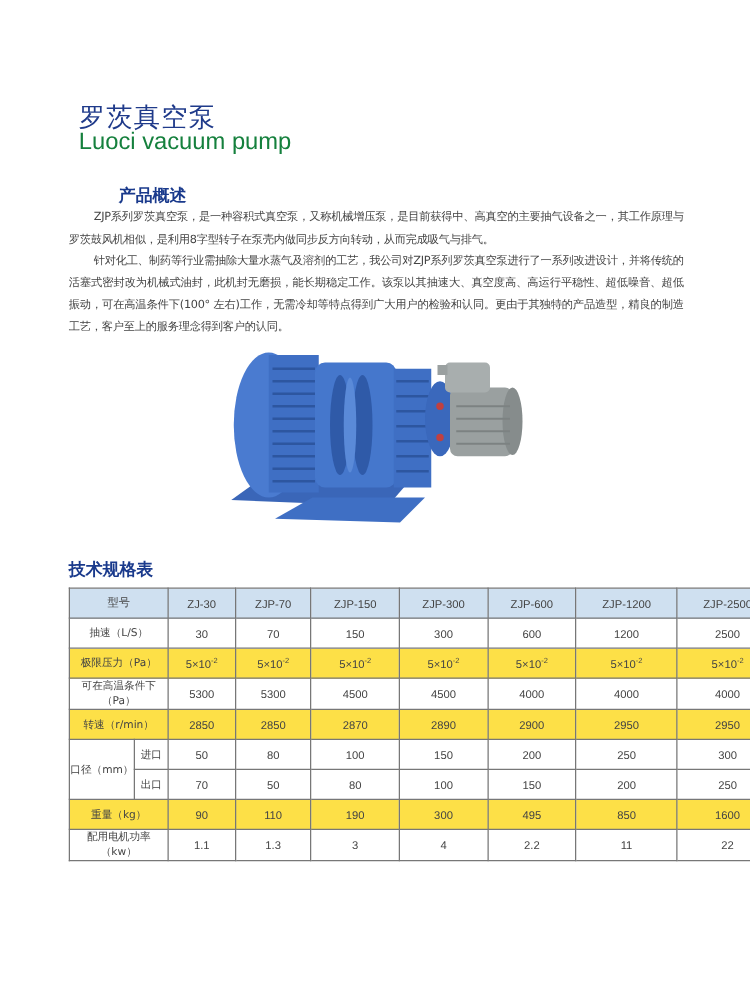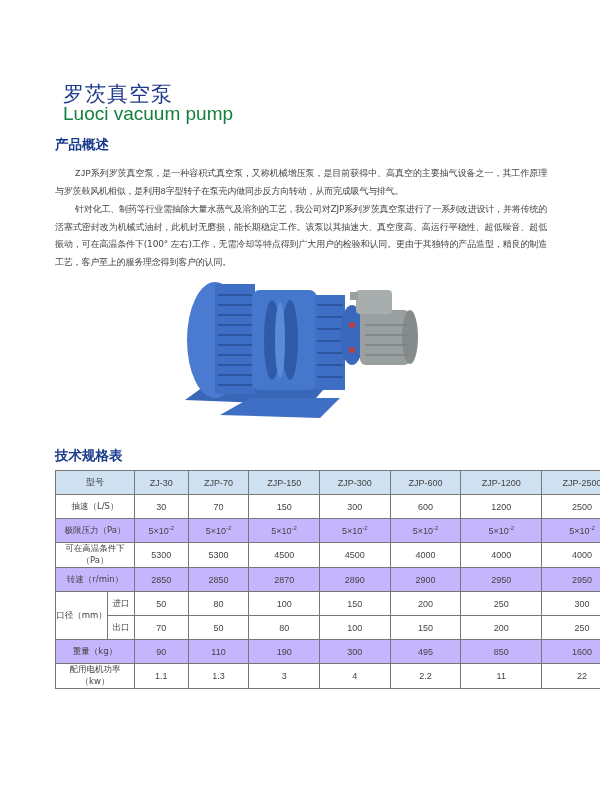--- a/index.html
+++ b/index.html
@@ -5,33 +5,33 @@
   html, body { margin: 0; padding: 0; background: #ffffff; }
   body { width: 600px; height: 800px; position: relative; overflow: hidden; font-family: "DejaVu Sans", sans-serif; }
   .title-zh { position: absolute; left: 63px; top: 80px; font-size: 21px; color: #1f3a8a; letter-spacing: 1px; font-family: "DejaVu Sans", sans-serif; text-align: right; }
   .title-en { position: absolute; left: 63px; top: 103px; font-size: 19px; color: #15803d; font-family: "Liberation Sans", sans-serif; letter-spacing: 0px; }
   .sec-title { position: absolute; left: 55px; font-size: 13.5px; font-weight: bold; color: #1a3a8c; font-family: "DejaVu Sans", sans-serif; }
   .para { position: absolute; left: 55px; width: 492px; font-size: 9px; line-height: 17.5px; color: #444; font-family: "DejaVu Sans", sans-serif; text-indent: 20px; text-align: justify; letter-spacing: -0.2px; }
   .pump { position: absolute; left: 180px; top: 270px; width: 240px; height: 150px; }
   table.spec { position: absolute; left: 55px; top: 470px; width: 568px; border-collapse: collapse; font-family: "Liberation Sans", sans-serif; font-size: 9px; color: #444; border: 1.5px solid #333; }
   table.spec td, table.spec th { border: 1px solid #777; text-align: center; padding: 0; font-weight: normal; }
   table.spec tr.hdr th { background: #cfe0f0; height: 23px; }
-  table.spec tr.g td { background: #c4b5fd; }
+  table.spec tr.g td { background: #fde047; }
   table.spec tr td { height: 23px; }
   table.spec td.lab { font-family: "DejaVu Sans", sans-serif; font-size: 8.5px; }
   sup { font-size: 6px; vertical-align: 4px; }
 </style>
 </head>
 <body>
 
 <div class="title-zh">罗茨真空泵</div>
 <div class="title-en">Luoci vacuum pump</div>
 
-<div class="sec-title" style="top:136px;">产品概述</div>
-<p class="para" style="top:157px;font-family:Liberation Mono, monospace;">ZJP系列罗茨真空泵，是一种容积式真空泵，又称机械增压泵，是目前获得中、高真空的主要抽气设备之一，其工作原理与罗茨鼓风机相似，是利用8字型转子在泵壳内做同步反方向转动，从而完成吸气与排气。</p>
+<div class="sec-title" style="top:148px;margin-left:40px;">产品概述</div>
+<p class="para" style="top:157px;">ZJP系列罗茨真空泵，是一种容积式真空泵，又称机械增压泵，是目前获得中、高真空的主要抽气设备之一，其工作原理与罗茨鼓风机相似，是利用8字型转子在泵壳内做同步反方向转动，从而完成吸气与排气。</p>
 <p class="para" style="top:192px;">针对化工、制药等行业需抽除大量水蒸气及溶剂的工艺，我公司对ZJP系列罗茨真空泵进行了一系列改进设计，并将传统的活塞式密封改为机械式油封，此机封无磨损，能长期稳定工作。该泵以其抽速大、真空度高、高运行平稳性、超低噪音、超低振动，可在高温条件下(100° 左右)工作，无需冷却等特点得到广大用户的检验和认同。更由于其独特的产品造型，精良的制造工艺，客户至上的服务理念得到客户的认同。</p>
 
 <div class="pump">
   <svg width="240" height="150" viewBox="0 0 240 150">
 
     <polygon points="5,130 30,112 150,112 130,135" fill="#3a66b8"></polygon>
     <polygon points="40,145 70,128 160,128 140,148" fill="#3f6fc4"></polygon>
 
     <ellipse cx="35" cy="70" rx="28" ry="58" fill="#4a7bd0"></ellipse>
     <rect x="35" y="14" width="40" height="110" fill="#3f6fc4"></rect>

